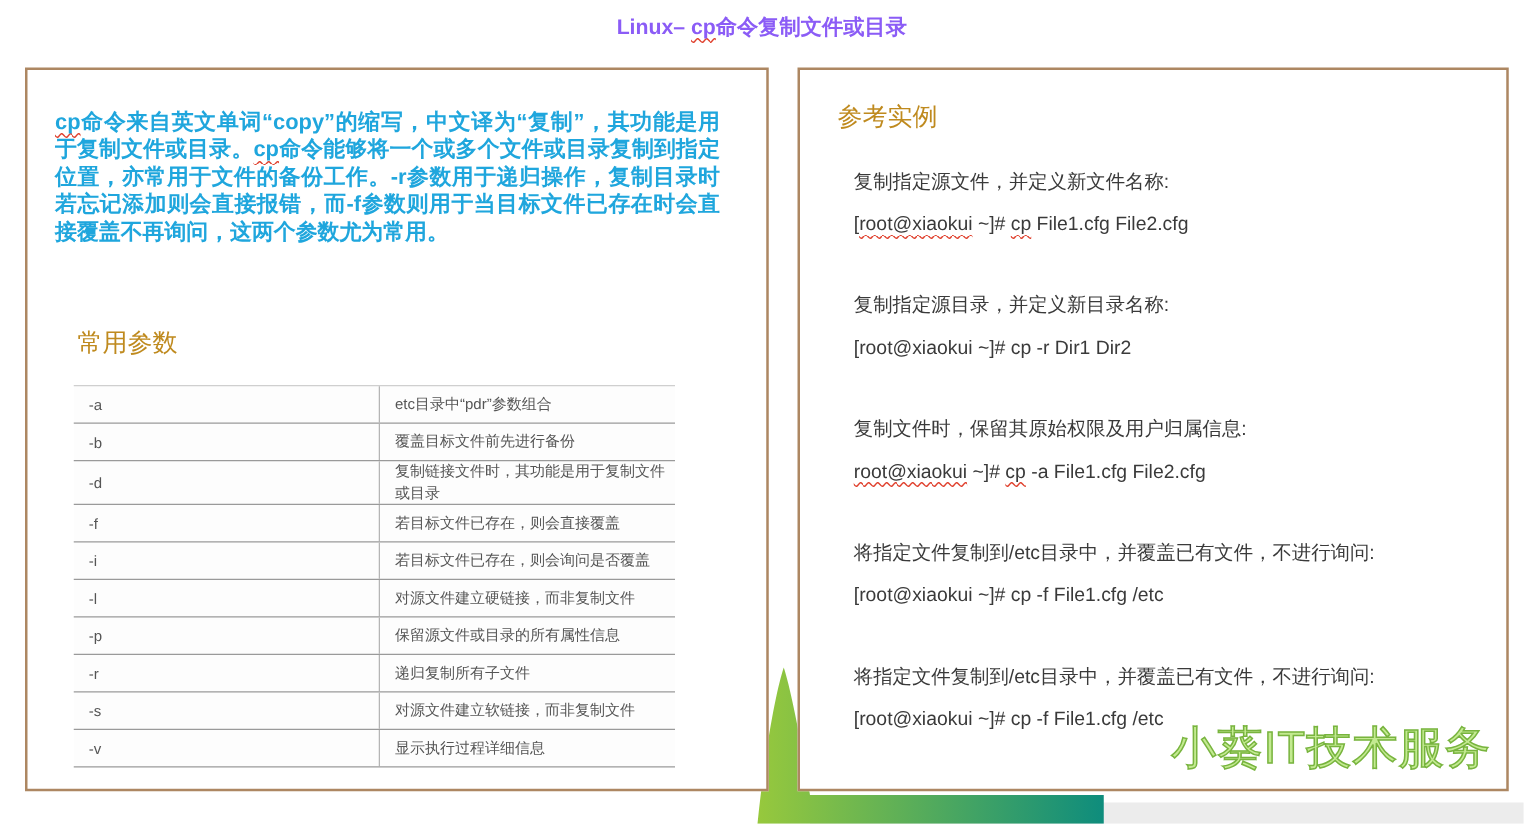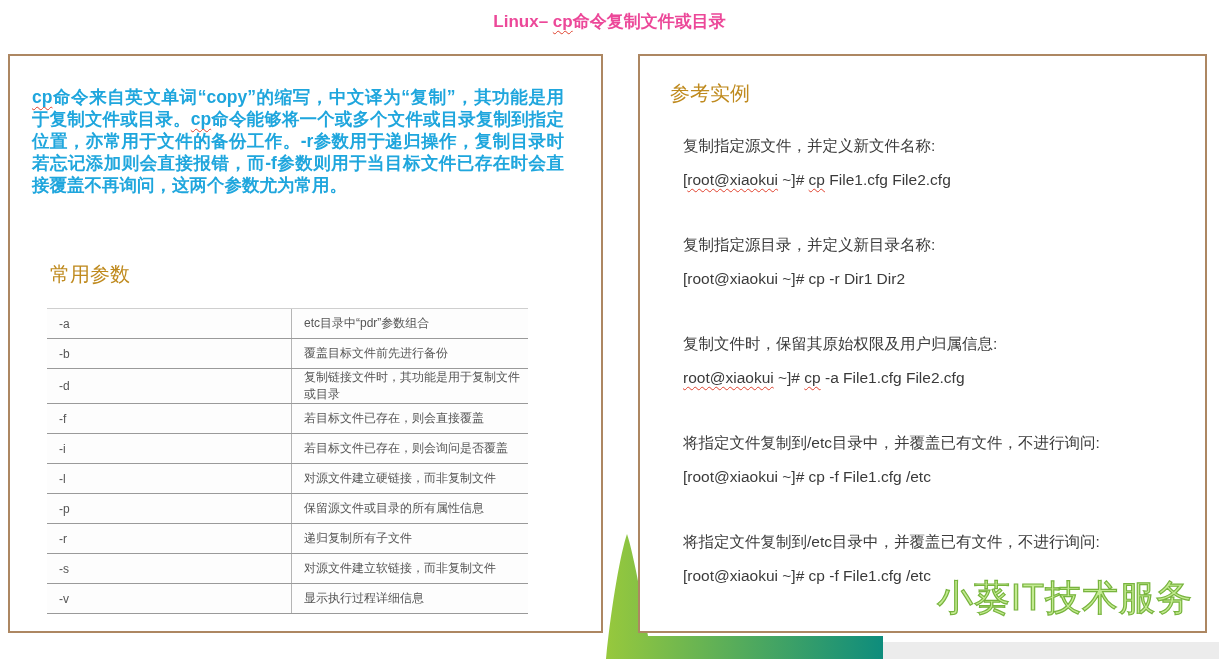--- a/index.html
+++ b/index.html
@@ -1,21 +1,21 @@
 <!DOCTYPE html>
 <html><head>
 <meta charset="utf-8">
 <style>
   html,body{margin:0;padding:0}
   body{width:1219px;height:659px;position:relative;overflow:hidden;background:#ffffff;font-family:"Liberation Sans",sans-serif}
   .deco{position:absolute;left:0;top:0;z-index:0}
-  .title{position:absolute;top:10px;left:0;width:100%;text-align:center;font-size:17px;font-weight:bold;color:#ec4899;z-index:2}
+  .title{position:absolute;top:10px;left:0;width:100%;text-align:center;font-size:17px;font-weight:bold;color:#8b5cf6;z-index:2}
   .squiggle{text-decoration:underline;text-decoration-style:wavy;text-decoration-color:#e0412e;text-decoration-thickness:1px;text-underline-offset:3px;text-decoration-skip-ink:none}
   .panel{position:absolute;top:54px;height:579px;background:#ffffff;border:2px solid #ad8762;box-sizing:border-box;z-index:1}
-  .panel-left{left:8px;width:595px}
+  .panel-left{left:20px;width:595px}
   .panel-right{left:638px;width:569px}
   .intro{position:absolute;left:22px;top:30px;width:532px;margin:0;font-size:17.5px;font-weight:bold;line-height:22px;color:#1fa6dd;text-align:justify}
   .section-heading{position:absolute;margin:0;font-size:20px;font-weight:normal;color:#bf8a1e}
   .params-heading{left:40px;top:205px}
   .params-table{position:absolute;left:37px;top:252px;width:481px;border-collapse:collapse;background:#fdfdfd}
   .params-table td{border-bottom:1px solid #9a9a9a;height:29px;font-size:12px;color:#555555;padding:0 4px 0 12px;vertical-align:middle}
   .params-table tr:first-child td{border-top:1px solid #cfcfcf}
   td.param-cell{width:228px}
   td.desc-cell{border-left:1px solid #b5b5b5}
   .examples-heading{left:30px;top:24px}

